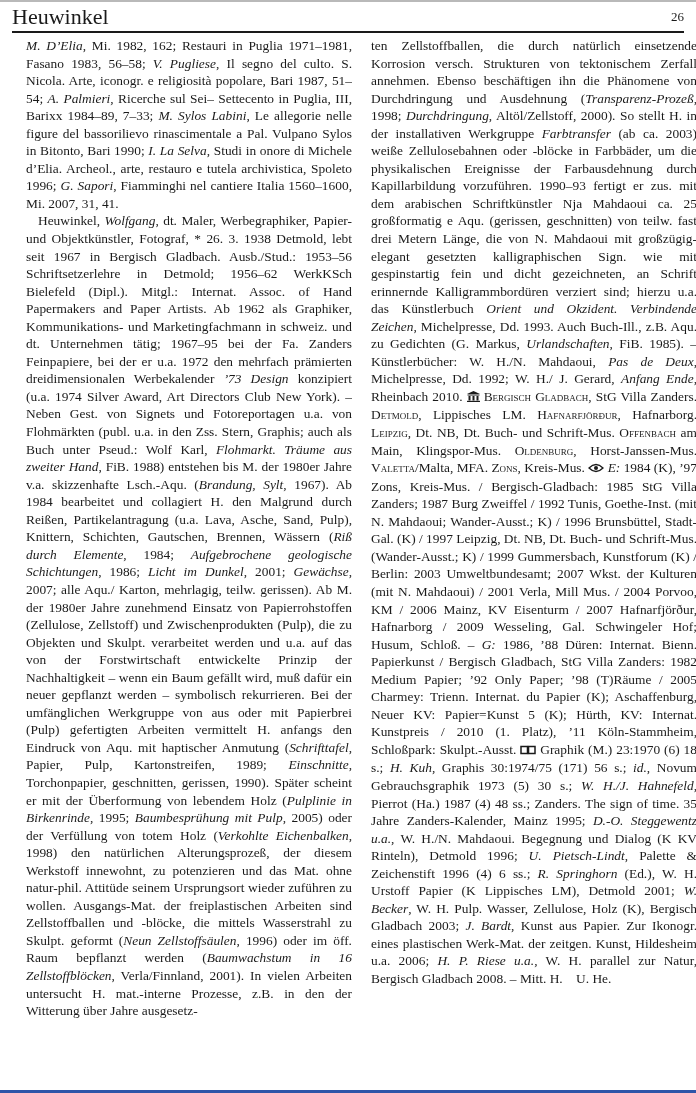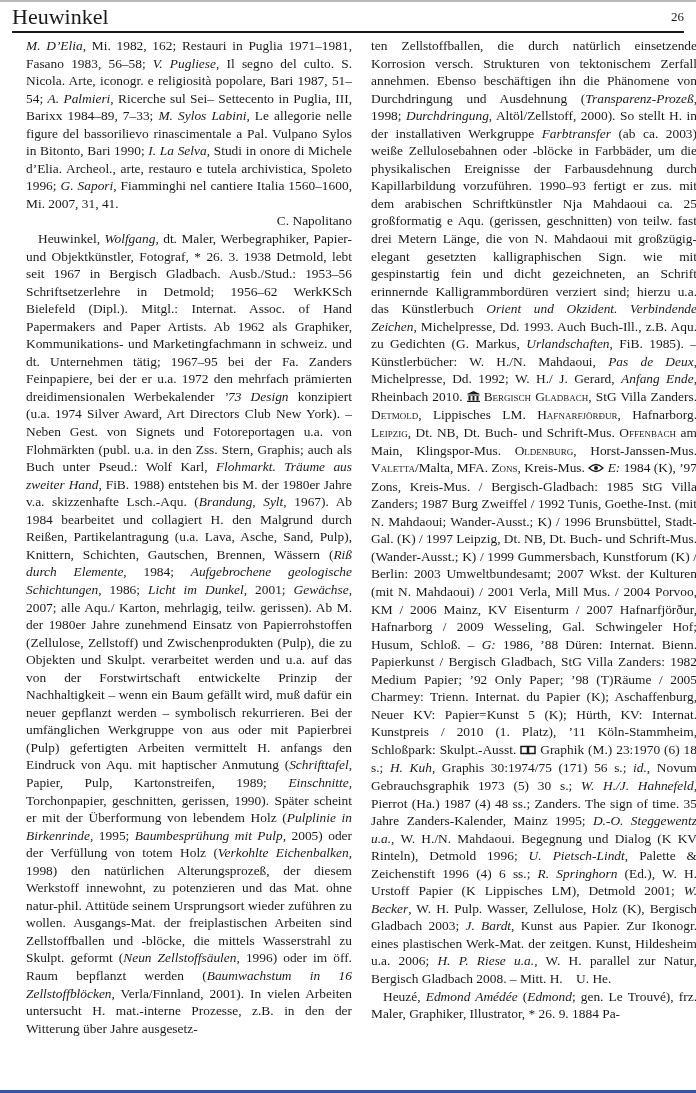--- a/index.html
+++ b/index.html
@@ -35,35 +35,33 @@
 
 <div class="header">
   <span class="running-head">Heuwinkel</span>
   <span class="page-number">26</span>
 </div>
 <div class="header-rule"></div>
 
 <div class="columns">
   <div class="col col-left">
     <p><i>M. D’Elia</i>, Mi. 1982, 162; Restauri in Puglia 1971–1981, Fasano 1983, 56–58; <i>V. Pugliese</i>, Il segno del culto. S. Nicola. Arte, iconogr. e religiosità popolare, Bari 1987, 51–54; <i>A. Palmieri</i>, Ricerche sul Sei– Settecento in Puglia, III, Barixx 1984–89, 7–33; <i>M. Sylos Labini</i>, Le allegorie nelle figure del bassorilievo rinascimentale a Pal. Vulpano Sylos in Bitonto, Bari 1990; <i>I. La Selva</i>, Studi in onore di Michele d’Elia. Archeol., arte, restauro e tutela archivistica, Spoleto 1996; <i>G. Sapori</i>, Fiamminghi nel cantiere Italia 1560–1600, Mi. 2007, 31, 41.</p>
-    <p class="sig">C. Napolitano</p>
     <p class="indent"><b>Heuwinkel,</b> <i>Wolfgang</i>, dt. Maler, Werbegraphiker, Papier- und Objektkünstler, Fotograf, * 26. 3. 1938 Detmold, lebt seit 1967 in Bergisch Gladbach. Ausb./Stud.: 1953–56 Schriftsetzerlehre in Detmold; 1956–62 WerkKSch Bielefeld (Dipl.). Mitgl.: Internat. Assoc. of Hand Papermakers and Paper Artists. Ab 1962 als Graphiker, Kommunikations- und Marketingfachmann in schweiz. und dt. Unternehmen tätig; 1967–95 bei der Fa. Zanders Feinpapiere, bei der er u.a. 1972 den mehrfach prämierten dreidimensionalen Werbekalender <i>’73 Design</i> konzipiert (u.a. 1974 Silver Award, Art Directors Club New York). – Neben Gest. von Signets und Fotoreportagen u.a. von Flohmärkten (publ. u.a. in den Zss. Stern, Graphis; auch als Buch unter Pseud.: Wolf Karl, <i>Flohmarkt. Träume aus zweiter Hand</i>, FiB. 1988) entstehen bis M. der 1980er Jahre v.a. skizzenhafte Lsch.-Aqu. (<i>Brandung, Sylt</i>, 1967). Ab 1984 bearbeitet und collagiert H. den Malgrund durch Reißen, Partikelantragung (u.a. Lava, Asche, Sand, Pulp), Knittern, Schichten, Gautschen, Brennen, Wässern (<i>Riß durch Elemente</i>, 1984; <i>Aufgebrochene geologische Schichtungen</i>, 1986; <i>Licht im Dunkel</i>, 2001; <i>Gewächse</i>, 2007; alle Aqu./ Karton, mehrlagig, teilw. gerissen). Ab M. der 1980er Jahre zunehmend Einsatz von Papierrohstoffen (Zellulose, Zellstoff) und Zwischenprodukten (Pulp), die zu Objekten und Skulpt. verarbeitet werden und u.a. auf das von der Forstwirtschaft entwickelte Prinzip der Nachhaltigkeit – wenn ein Baum gefällt wird, muß dafür ein neuer gepflanzt werden – symbolisch rekurrieren. Bei der umfänglichen Werkgruppe von aus oder mit Papierbrei (Pulp) gefertigten Arbeiten vermittelt H. anfangs den Eindruck von Aqu. mit haptischer Anmutung (<i>Schrifttafel</i>, Papier, Pulp, Kartonstreifen, 1989; <i>Einschnitte</i>, Torchonpapier, geschnitten, gerissen, 1990). Später scheint er mit der Überformung von lebendem Holz (<i>Pulplinie in Birkenrinde</i>, 1995; <i>Baumbesprühung mit Pulp</i>, 2005) oder der Verfüllung von totem Holz (<i>Verkohlte Eichenbalken</i>, 1998) den natürlichen Alterungsprozeß, der diesem Werkstoff innewohnt, zu potenzieren und das Mat. ohne natur-phil. Attitüde seinem Ursprungsort wieder zuführen zu wollen. Ausgangs-Mat. der freiplastischen Arbeiten sind Zellstoffballen und -blöcke, die mittels Wasserstrahl zu Skulpt. geformt (<i>Neun Zellstoffsäulen</i>, 1996) oder im öff. Raum bepflanzt werden (<i>Baumwachstum in 16 Zellstoffblöcken</i>, Verla/Finnland, 2001). In vielen Arbeiten untersucht H. mat.-interne Prozesse, z.B. in den der Witterung über Jahre ausgesetz-</p>
   </div>
   <div class="col col-right">
     <p>ten Zellstoffballen, die durch natürlich einsetzende Korrosion versch. Strukturen von tektonischem Zerfall annehmen. Ebenso beschäftigen ihn die Phänomene von Durchdringung und Ausdehnung (<i>Transparenz-Prozeß</i>, 1998; <i>Durchdringung</i>, Altöl/Zellstoff, 2000). So stellt H. in der installativen Werkgruppe <i>Farbtransfer</i> (ab ca. 2003) weiße Zellulosebahnen oder -blöcke in Farbbäder, um die physikalischen Ereignisse der Farbausdehnung durch Kapillarbildung vorzuführen. 1990–93 fertigt er zus. mit dem arabischen Schriftkünstler Nja Mahdaoui ca. 25 großformatig e Aqu. (gerissen, geschnitten) von teilw. fast drei Metern Länge, die von N. Mahdaoui mit großzügig-elegant gesetzten kalligraphischen Sign. wie mit gespinstartig fein und dicht gezeichneten, an Schrift erinnernde Kalligrammbordüren verziert sind; hierzu u.a. das Künstlerbuch <i>Orient und Okzident. Verbindende Zeichen</i>, Michelpresse, Dd. 1993. Auch Buch-Ill., z.B. Aqu. zu Gedichten (G. Markus, <i>Urlandschaften</i>, FiB. 1985). – Künstlerbücher: W. H./N. Mahdaoui, <i>Pas de Deux</i>, Michelpresse, Dd. 1992; W. H./ J. Gerard, <i>Anfang Ende</i>, Rheinbach 2010. <span class="icon"><svg width="13" height="11" viewBox="0 0 13 11">
             <path d="M6.5 0 L13 3 L0 3 Z" fill="#1a1a1a"></path>
             <rect x="0.5" y="3.5" width="12" height="1" fill="#1a1a1a"></rect>
             <rect x="1.5" y="5" width="2" height="4.5" fill="#1a1a1a"></rect>
             <rect x="5.5" y="5" width="2" height="4.5" fill="#1a1a1a"></rect>
             <rect x="9.5" y="5" width="2" height="4.5" fill="#1a1a1a"></rect>
             <rect x="0" y="9.8" width="13" height="1.2" fill="#1a1a1a"></rect>
           </svg></span> <span class="sc">Bergisch Gladbach</span>, StG Villa Zanders. <span class="sc">Detmold</span>, Lippisches LM. <span class="sc">Hafnarfjörður</span>, Hafnarborg. <span class="sc">Leipzig</span>, Dt. NB, Dt. Buch- und Schrift-Mus. <span class="sc">Offenbach</span> am Main, Klingspor-Mus. <span class="sc">Oldenburg</span>, Horst-Janssen-Mus. <span class="sc">Valetta</span>/Malta, MFA. <span class="sc">Zons</span>, Kreis-Mus. <span class="icon"><svg width="16" height="10" viewBox="0 0 16 10">
             <path d="M1 5 Q8 -2 15 5 Q8 12 1 5 Z" fill="none" stroke="#1a1a1a" stroke-width="1.3"></path>
             <circle cx="8" cy="5" r="2" fill="#1a1a1a"></circle>
           </svg></span> <i>E:</i> 1984 (K), ’97 Zons, Kreis-Mus. / Bergisch-Gladbach: 1985 StG Villa Zanders; 1987 Burg Zweiffel / 1992 Tunis, Goethe-Inst. (mit N. Mahdaoui; Wander-Ausst.; K) / 1996 Brunsbüttel, Stadt-Gal. (K) / 1997 Leipzig, Dt. NB, Dt. Buch- und Schrift-Mus. (Wander-Ausst.; K) / 1999 Gummersbach, Kunstforum (K) / Berlin: 2003 Umweltbundesamt; 2007 Wkst. der Kulturen (mit N. Mahdaoui) / 2001 Verla, Mill Mus. / 2004 Porvoo, KM / 2006 Mainz, KV Eisenturm / 2007 Hafnarfjörður, Hafnarborg / 2009 Wesseling, Gal. Schwingeler Hof; Husum, Schloß. – <i>G:</i> 1986, ’88 Düren: Internat. Bienn. Papierkunst / Bergisch Gladbach, StG Villa Zanders: 1982 Medium Papier; ’92 Only Paper; ’98 (T)Räume / 2005 Charmey: Trienn. Internat. du Papier (K); Aschaffenburg, Neuer KV: Papier=Kunst 5 (K); Hürth, KV: Internat. Kunstpreis / 2010 (1. Platz), ’11 Köln-Stammheim, Schloßpark: Skulpt.-Ausst. <span class="icon"><svg width="16" height="10" viewBox="0 0 16 10">
             <rect x="1" y="1.5" width="6.5" height="7" fill="none" stroke="#1a1a1a" stroke-width="1.5"></rect>
             <rect x="8.5" y="1.5" width="6.5" height="7" fill="none" stroke="#1a1a1a" stroke-width="1.5"></rect>
           </svg></span> Graphik (M.) 23:1970 (6) 18 s.; <i>H. Kuh</i>, Graphis 30:1974/75 (171) 56 s.; <i>id.</i>, Novum Gebrauchsgraphik 1973 (5) 30 s.; <i>W. H./J. Hahnefeld</i>, Pierrot (Ha.) 1987 (4) 48 ss.; Zanders. The sign of time. 35 Jahre Zanders-Kalender, Mainz 1995; <i>D.-O. Steggewentz u.a.</i>, W. H./N. Mahdaoui. Begegnung und Dialog (K KV Rinteln), Detmold 1996; <i>U. Pietsch-Lindt</i>, Palette &amp; Zeichenstift 1996 (4) 6 ss.; <i>R. Springhorn</i> (Ed.), W. H. Urstoff Papier (K Lippisches LM), Detmold 2001; <i>W. Becker</i>, W. H. Pulp. Wasser, Zellulose, Holz (K), Bergisch Gladbach 2003; <i>J. Bardt</i>, Kunst aus Papier. Zur Ikonogr. eines plastischen Werk-Mat. der zeitgen. Kunst, Hildesheim u.a. 2006; <i>H. P. Riese u.a.</i>, W. H. parallel zur Natur, Bergisch Gladbach 2008. – Mitt. H. U. He.</p>
-    <p class="indent"><b>Heuzé,</b> <i>Edmond Amédée</i> (<i>Edmond</i>; gen. Le Trouvé), frz. Maler, Graphiker, Illustrator, * 26. 9. 1884 Pa-</p>
   </div>
 </div>
 
 <div class="bottom-edge"></div>
 
 </body></html>

